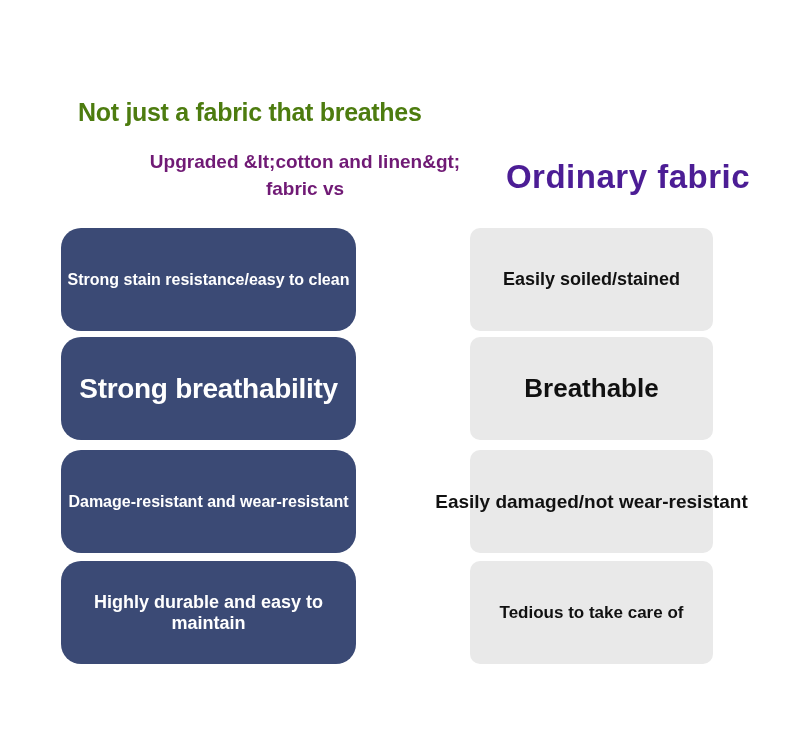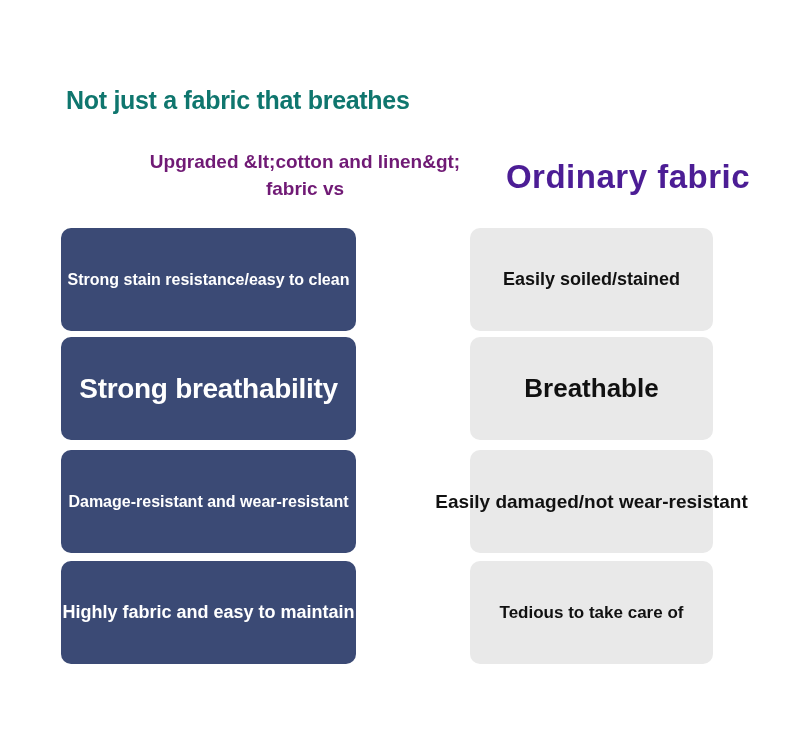--- a/index.html
+++ b/index.html
@@ -12,26 +12,26 @@
     position: relative;
     width: 790px;
     height: 738px;
     background: #ffffff;
     overflow: hidden;
   }
   .page-title {
     position: absolute;
     left: 66px;
     top: 85px;
-    margin: 0;
+    margin: 12px;
     font-size: 25px;
     line-height: 30px;
     font-weight: bold;
     letter-spacing: -0.3px;
-    color: #0f766e;
+    color: #4d7c0f;
     white-space: nowrap;
   }
   .upgraded-heading {
     position: absolute;
     left: 145px;
     top: 148px;
     width: 320px;
     text-align: center;
     font-size: 19px;
     line-height: 27px;
@@ -64,21 +64,21 @@
     display: flex;
     align-items: center;
     justify-content: center;
     font-weight: bold;
     text-align: center;
   }
   .cell-upgraded {
     left: 61px;
     width: 295px;
     background: #3b4a75;
-    border-radius: 10px;
+    border-radius: 20px;
     color: #ffffff;
   }
   .cell-ordinary {
     left: 470px;
     width: 243px;
     background: #e9e9e9;
     border-radius: 10px;
     color: #111111;
     white-space: nowrap;
   }
@@ -114,17 +114,17 @@
     <div class="cell cell-upgraded">Damage-resistant and wear-resistant</div>
     <div class="cell cell-ordinary">Easily damaged/not wear-resistant</div>
   </div>
 
   <div class="comparison-row row-2">
     <div class="cell cell-upgraded">Strong breathability</div>
     <div class="cell cell-ordinary">Breathable</div>
   </div>
 
   <div class="comparison-row row-4">
-    <div class="cell cell-upgraded">Highly fabric and easy to maintain</div>
+    <div class="cell cell-upgraded">Highly durable and easy to maintain</div>
     <div class="cell cell-ordinary">Tedious to take care of</div>
   </div>
 
 </div>
 
 </body></html>

